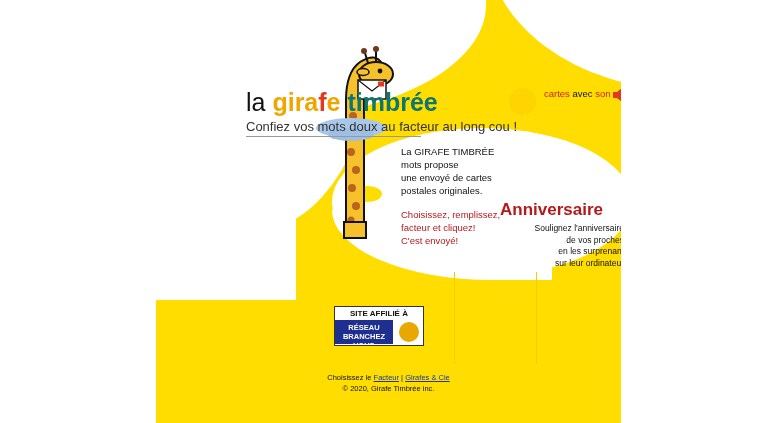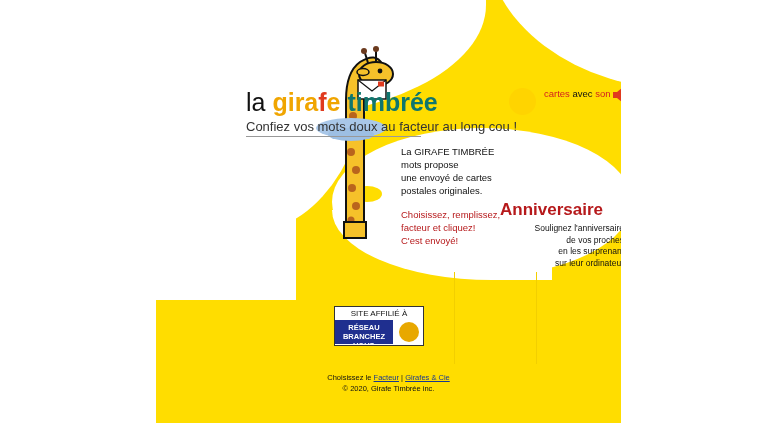--- a/index.html
+++ b/index.html
@@ -203,21 +203,21 @@
     top: 306px;
     width: 88px;
     height: 38px;
     background: #ffffff;
     border: 1px solid #333;
   }
   .badge-top {
     height: 13px;
     background: #ffffff;
     font-size: 8px;
-    font-weight: normal;
+    font-weight: bold;
     color: #111;
     text-align: center;
     line-height: 13px;
   }
   .badge-bot {
     height: 24px;
     background: #ffffff;
     position: relative;
     overflow: hidden;
   }

